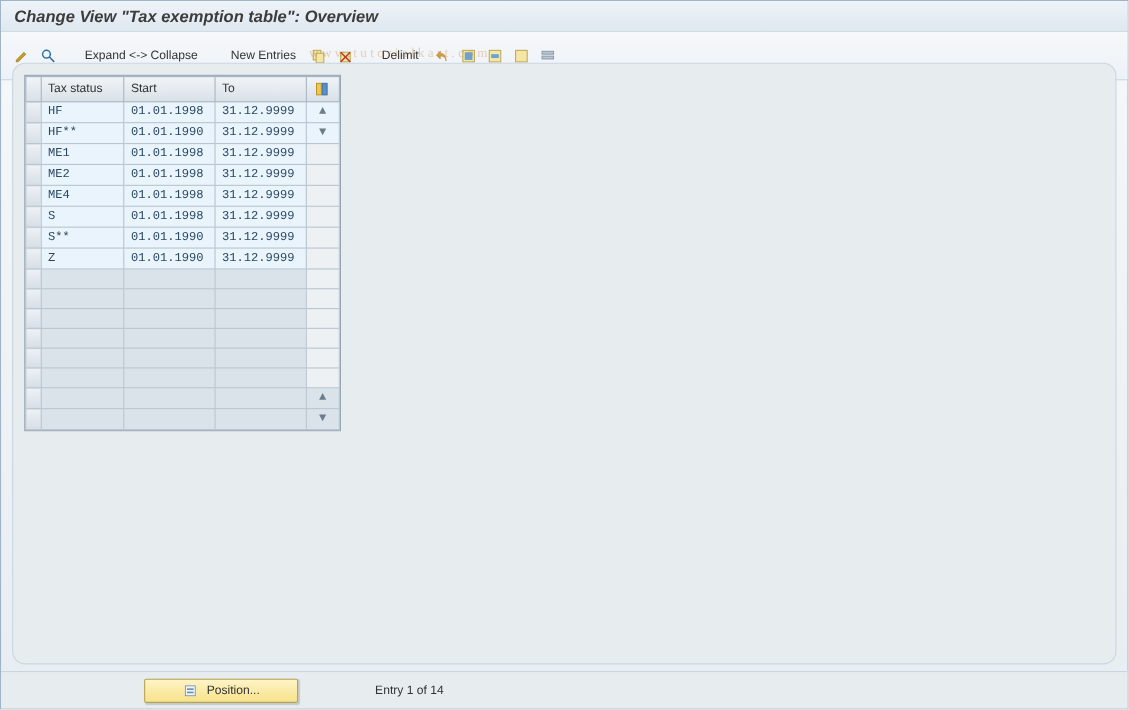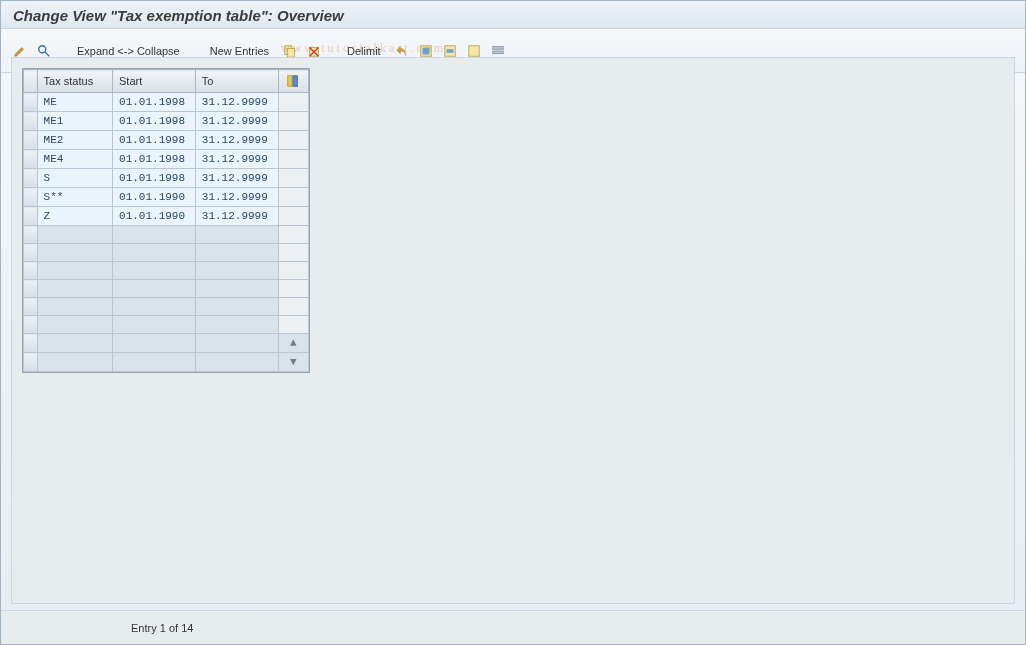--- a/index.html
+++ b/index.html
@@ -50,21 +50,21 @@
     cursor: pointer;
     color: #333;
   }
   .sep { width: 6px; }
   
   .workarea {
     position: absolute;
     top: 56px; left: 10px; right: 10px; bottom: 40px;
     background: #e7ecef;
     border: 1px solid #c9d6e2;
-    border-radius: 1px;
+    border-radius: 12px;
   }
   .table-wrap {
     position: absolute;
     top: 10px; left: 10px;
     width: 288px;
     border: 1px solid #98a6b3;
     background: #e3e9ee;
   }
   table.grid { border-collapse: collapse; width: 100%; }
   table.grid th {
@@ -224,130 +224,151 @@
                     <rect x="2" y="2" width="5" height="12" fill="#f2c84b" stroke="#b8922a"></rect>
                     <rect x="8" y="2" width="5" height="12" fill="#5a8fc7" stroke="#3a6fa7"></rect>
                   </svg>
               </div>
             </th>
           </tr>
         </thead>
         <tbody id="table-body">
             <tr>
               <td class="rowhead"></td>
-              <td>ME</td>
-              <td>01.01.1998</td>
-              <td>31.12.9999</td>
-              <td class="cfg-col" style="background: rgb(238, 241, 244);"></td>
-            </tr>
-            <tr>
-              <td class="rowhead"></td>
-              <td>ME1</td>
-              <td>01.01.1998</td>
-              <td>31.12.9999</td>
-              <td class="cfg-col" style="background: rgb(238, 241, 244);"></td>
-            </tr>
-            <tr>
-              <td class="rowhead"></td>
-              <td>ME2</td>
-              <td>01.01.1998</td>
-              <td>31.12.9999</td>
-              <td class="cfg-col" style="background: rgb(238, 241, 244);"></td>
-            </tr>
-            <tr>
-              <td class="rowhead"></td>
-              <td>ME4</td>
-              <td>01.01.1998</td>
-              <td>31.12.9999</td>
-              <td class="cfg-col" style="background: rgb(238, 241, 244);"></td>
-            </tr>
-            <tr>
-              <td class="rowhead"></td>
-              <td>S</td>
-              <td>01.01.1998</td>
-              <td>31.12.9999</td>
-              <td class="cfg-col" style="background: rgb(238, 241, 244);"></td>
-            </tr>
-            <tr>
-              <td class="rowhead"></td>
-              <td>S**</td>
-              <td>01.01.1990</td>
-              <td>31.12.9999</td>
-              <td class="cfg-col" style="background: rgb(238, 241, 244);"></td>
-            </tr>
-            <tr>
-              <td class="rowhead"></td>
-              <td>Z</td>
-              <td>01.01.1990</td>
-              <td>31.12.9999</td>
-              <td class="cfg-col" style="background: rgb(238, 241, 244);"></td>
-            </tr>
-            <tr class="empty">
-              <td class="rowhead"></td>
-              <td></td>
-              <td></td>
-              <td></td>
-              <td class="cfg-col" style="background: rgb(238, 241, 244);"></td>
-            </tr>
-            <tr class="empty">
-              <td class="rowhead"></td>
-              <td></td>
-              <td></td>
-              <td></td>
-              <td class="cfg-col" style="background: rgb(238, 241, 244);"></td>
-            </tr>
-            <tr class="empty">
-              <td class="rowhead"></td>
-              <td></td>
-              <td></td>
-              <td></td>
-              <td class="cfg-col" style="background: rgb(238, 241, 244);"></td>
-            </tr>
-            <tr class="empty">
-              <td class="rowhead"></td>
-              <td></td>
-              <td></td>
-              <td></td>
-              <td class="cfg-col" style="background: rgb(238, 241, 244);"></td>
-            </tr>
-            <tr class="empty">
-              <td class="rowhead"></td>
-              <td></td>
-              <td></td>
-              <td></td>
-              <td class="cfg-col" style="background: rgb(238, 241, 244);"></td>
-            </tr>
-            <tr class="empty">
-              <td class="rowhead"></td>
-              <td></td>
-              <td></td>
-              <td></td>
-              <td class="cfg-col" style="background: rgb(238, 241, 244);"></td>
-            </tr>
-            <tr class="empty">
-              <td class="rowhead"></td>
-              <td></td>
-              <td></td>
-              <td></td>
+              <td>HF</td>
+              <td>01.01.1998</td>
+              <td>31.12.9999</td>
               <td class="cfg-col">
                 <div style="cursor:pointer;color:#6b7c8c;text-align:center">▲</div>
               </td>
             </tr>
-            <tr class="empty">
-              <td class="rowhead"></td>
-              <td></td>
-              <td></td>
-              <td></td>
+            <tr>
+              <td class="rowhead"></td>
+              <td>HF**</td>
+              <td>01.01.1990</td>
+              <td>31.12.9999</td>
               <td class="cfg-col">
                 <div style="cursor:pointer;color:#6b7c8c;text-align:center">▼</div>
               </td>
             </tr>
+            <tr>
+              <td class="rowhead"></td>
+              <td>ME1</td>
+              <td>01.01.1998</td>
+              <td>31.12.9999</td>
+              <td class="cfg-col" style="background: rgb(238, 241, 244);"></td>
+            </tr>
+            <tr>
+              <td class="rowhead"></td>
+              <td>ME2</td>
+              <td>01.01.1998</td>
+              <td>31.12.9999</td>
+              <td class="cfg-col" style="background: rgb(238, 241, 244);"></td>
+            </tr>
+            <tr>
+              <td class="rowhead"></td>
+              <td>ME4</td>
+              <td>01.01.1998</td>
+              <td>31.12.9999</td>
+              <td class="cfg-col" style="background: rgb(238, 241, 244);"></td>
+            </tr>
+            <tr>
+              <td class="rowhead"></td>
+              <td>S</td>
+              <td>01.01.1998</td>
+              <td>31.12.9999</td>
+              <td class="cfg-col" style="background: rgb(238, 241, 244);"></td>
+            </tr>
+            <tr>
+              <td class="rowhead"></td>
+              <td>S**</td>
+              <td>01.01.1990</td>
+              <td>31.12.9999</td>
+              <td class="cfg-col" style="background: rgb(238, 241, 244);"></td>
+            </tr>
+            <tr>
+              <td class="rowhead"></td>
+              <td>Z</td>
+              <td>01.01.1990</td>
+              <td>31.12.9999</td>
+              <td class="cfg-col" style="background: rgb(238, 241, 244);"></td>
+            </tr>
+            <tr class="empty">
+              <td class="rowhead"></td>
+              <td></td>
+              <td></td>
+              <td></td>
+              <td class="cfg-col" style="background: rgb(238, 241, 244);"></td>
+            </tr>
+            <tr class="empty">
+              <td class="rowhead"></td>
+              <td></td>
+              <td></td>
+              <td></td>
+              <td class="cfg-col" style="background: rgb(238, 241, 244);"></td>
+            </tr>
+            <tr class="empty">
+              <td class="rowhead"></td>
+              <td></td>
+              <td></td>
+              <td></td>
+              <td class="cfg-col" style="background: rgb(238, 241, 244);"></td>
+            </tr>
+            <tr class="empty">
+              <td class="rowhead"></td>
+              <td></td>
+              <td></td>
+              <td></td>
+              <td class="cfg-col" style="background: rgb(238, 241, 244);"></td>
+            </tr>
+            <tr class="empty">
+              <td class="rowhead"></td>
+              <td></td>
+              <td></td>
+              <td></td>
+              <td class="cfg-col" style="background: rgb(238, 241, 244);"></td>
+            </tr>
+            <tr class="empty">
+              <td class="rowhead"></td>
+              <td></td>
+              <td></td>
+              <td></td>
+              <td class="cfg-col" style="background: rgb(238, 241, 244);"></td>
+            </tr>
+            <tr class="empty">
+              <td class="rowhead"></td>
+              <td></td>
+              <td></td>
+              <td></td>
+              <td class="cfg-col">
+                <div style="cursor:pointer;color:#6b7c8c;text-align:center">▲</div>
+              </td>
+            </tr>
+            <tr class="empty">
+              <td class="rowhead"></td>
+              <td></td>
+              <td></td>
+              <td></td>
+              <td class="cfg-col">
+                <div style="cursor:pointer;color:#6b7c8c;text-align:center">▼</div>
+              </td>
+            </tr>
           </tbody>
       </table>
     </div>
 
   </div>
 
   <div class="footer">
+    <div class="pos-button">
+      <span class="pi">
+        <svg width="12" height="12" viewBox="0 0 16 16">
+            <rect x="2" y="2" width="12" height="12" fill="#eef5fb" stroke="#6a8fb5"></rect>
+            <rect x="4" y="5" width="8" height="2" fill="#6a8fb5"></rect>
+            <rect x="4" y="9" width="8" height="2" fill="#6a8fb5"></rect>
+          </svg>
+      </span>
+      <span>Position...</span>
+    </div>
     <div class="entry-status">Entry 1 of 14</div>
   </div>
 
 </div>
 
 </body></html>

